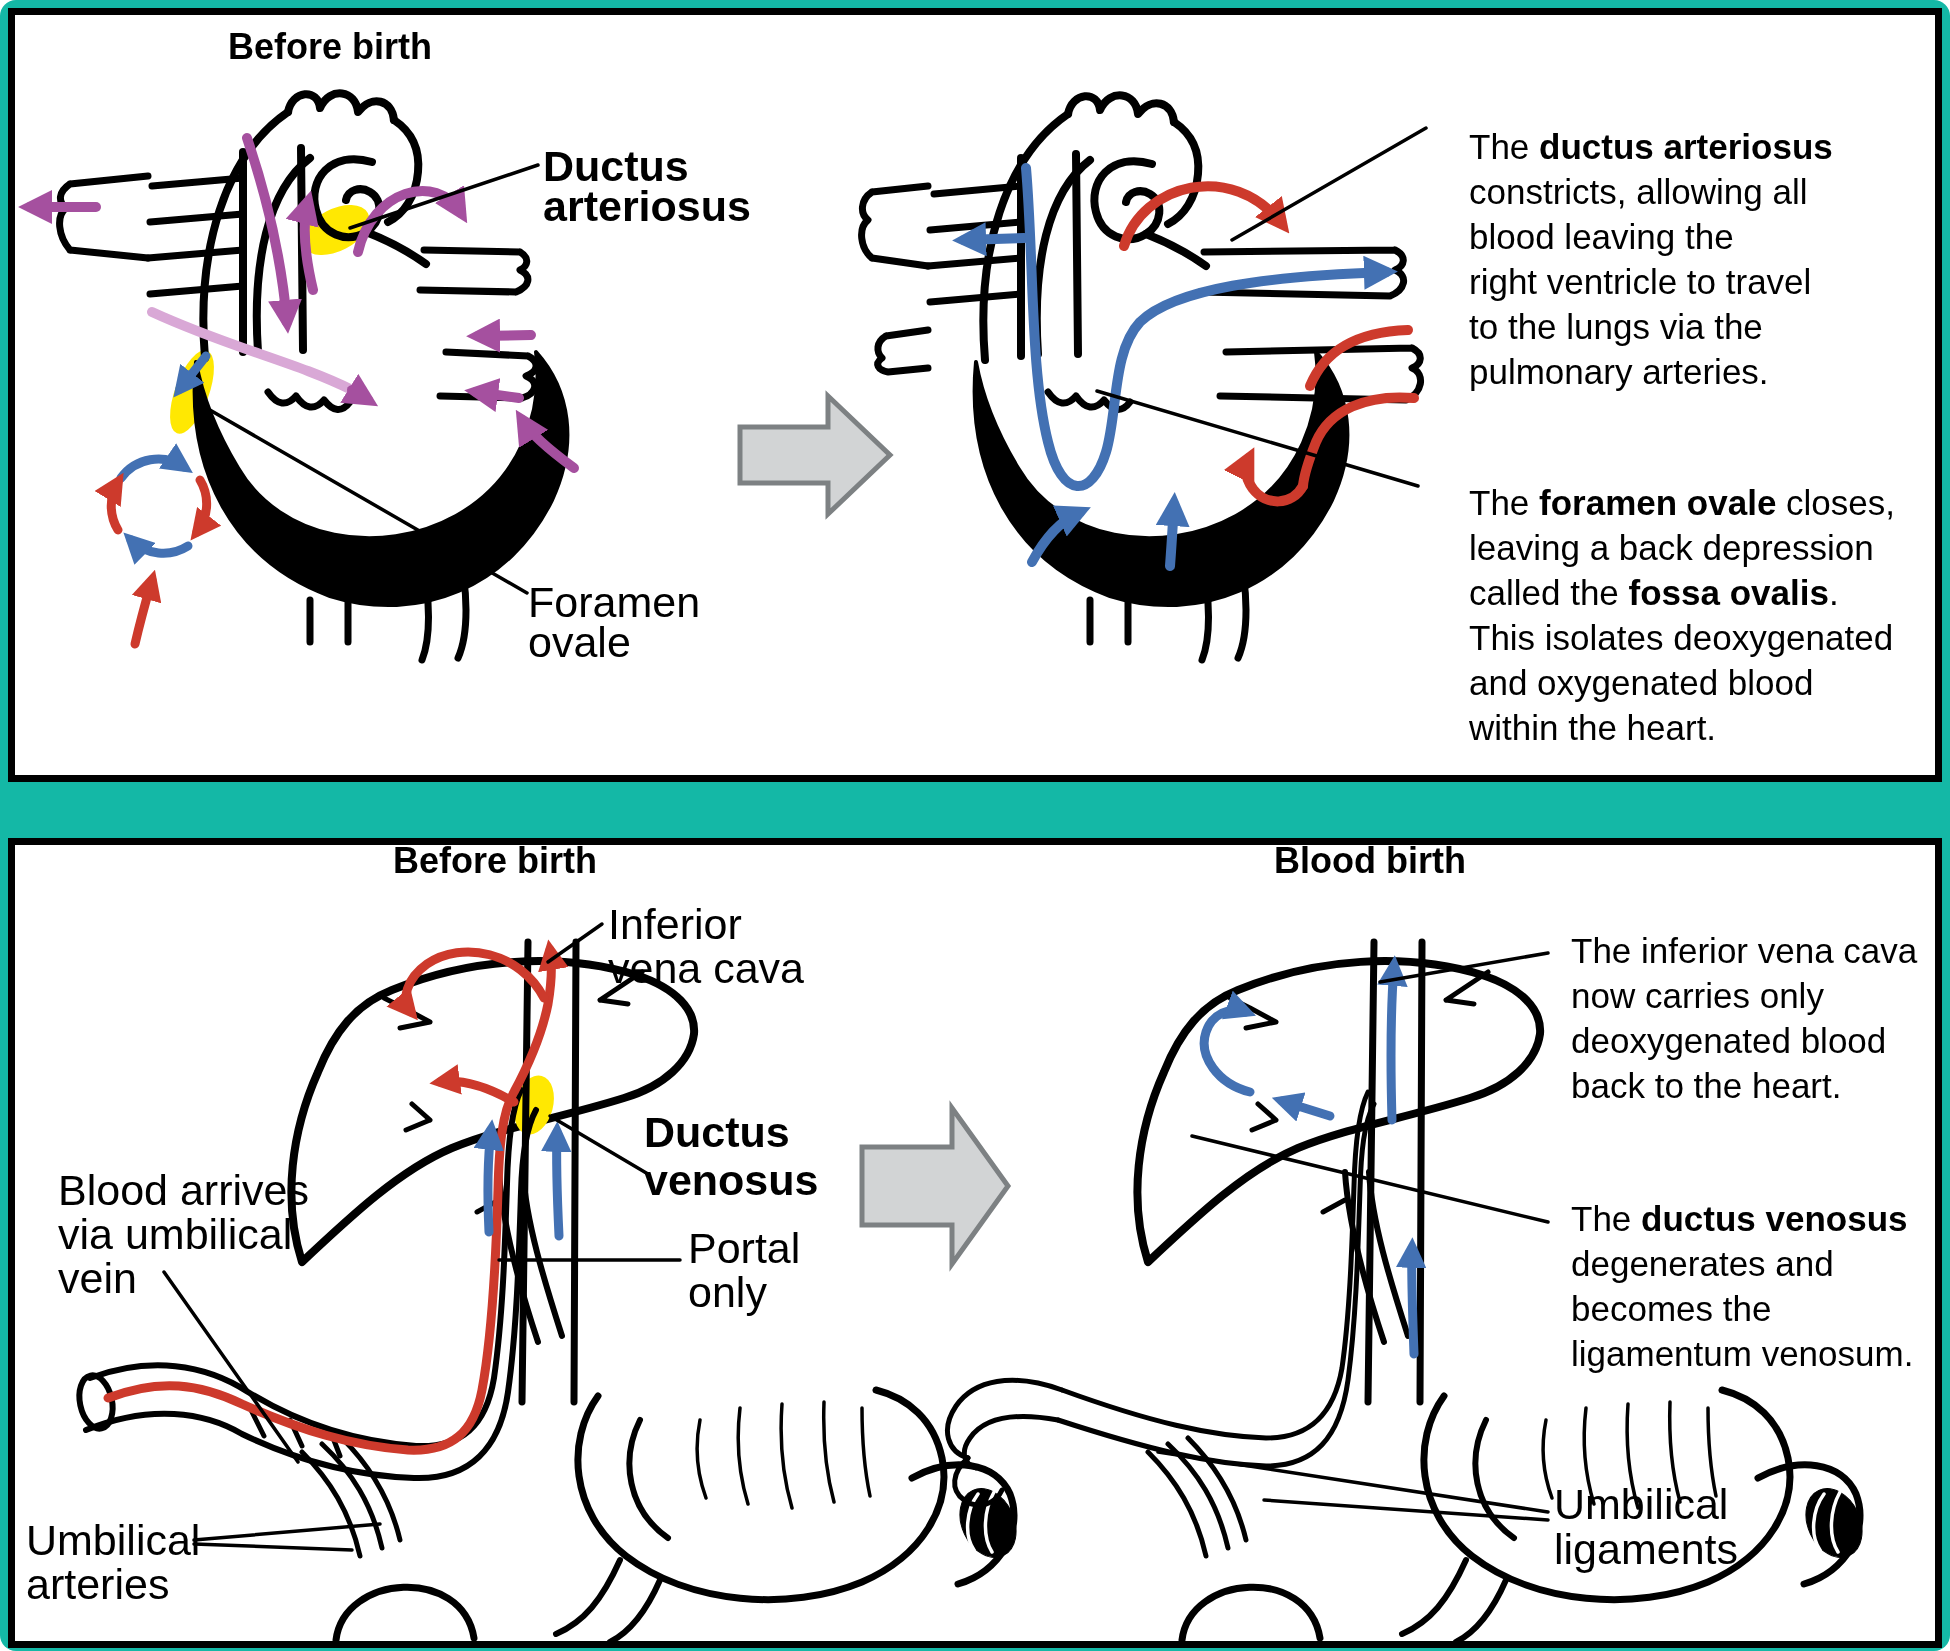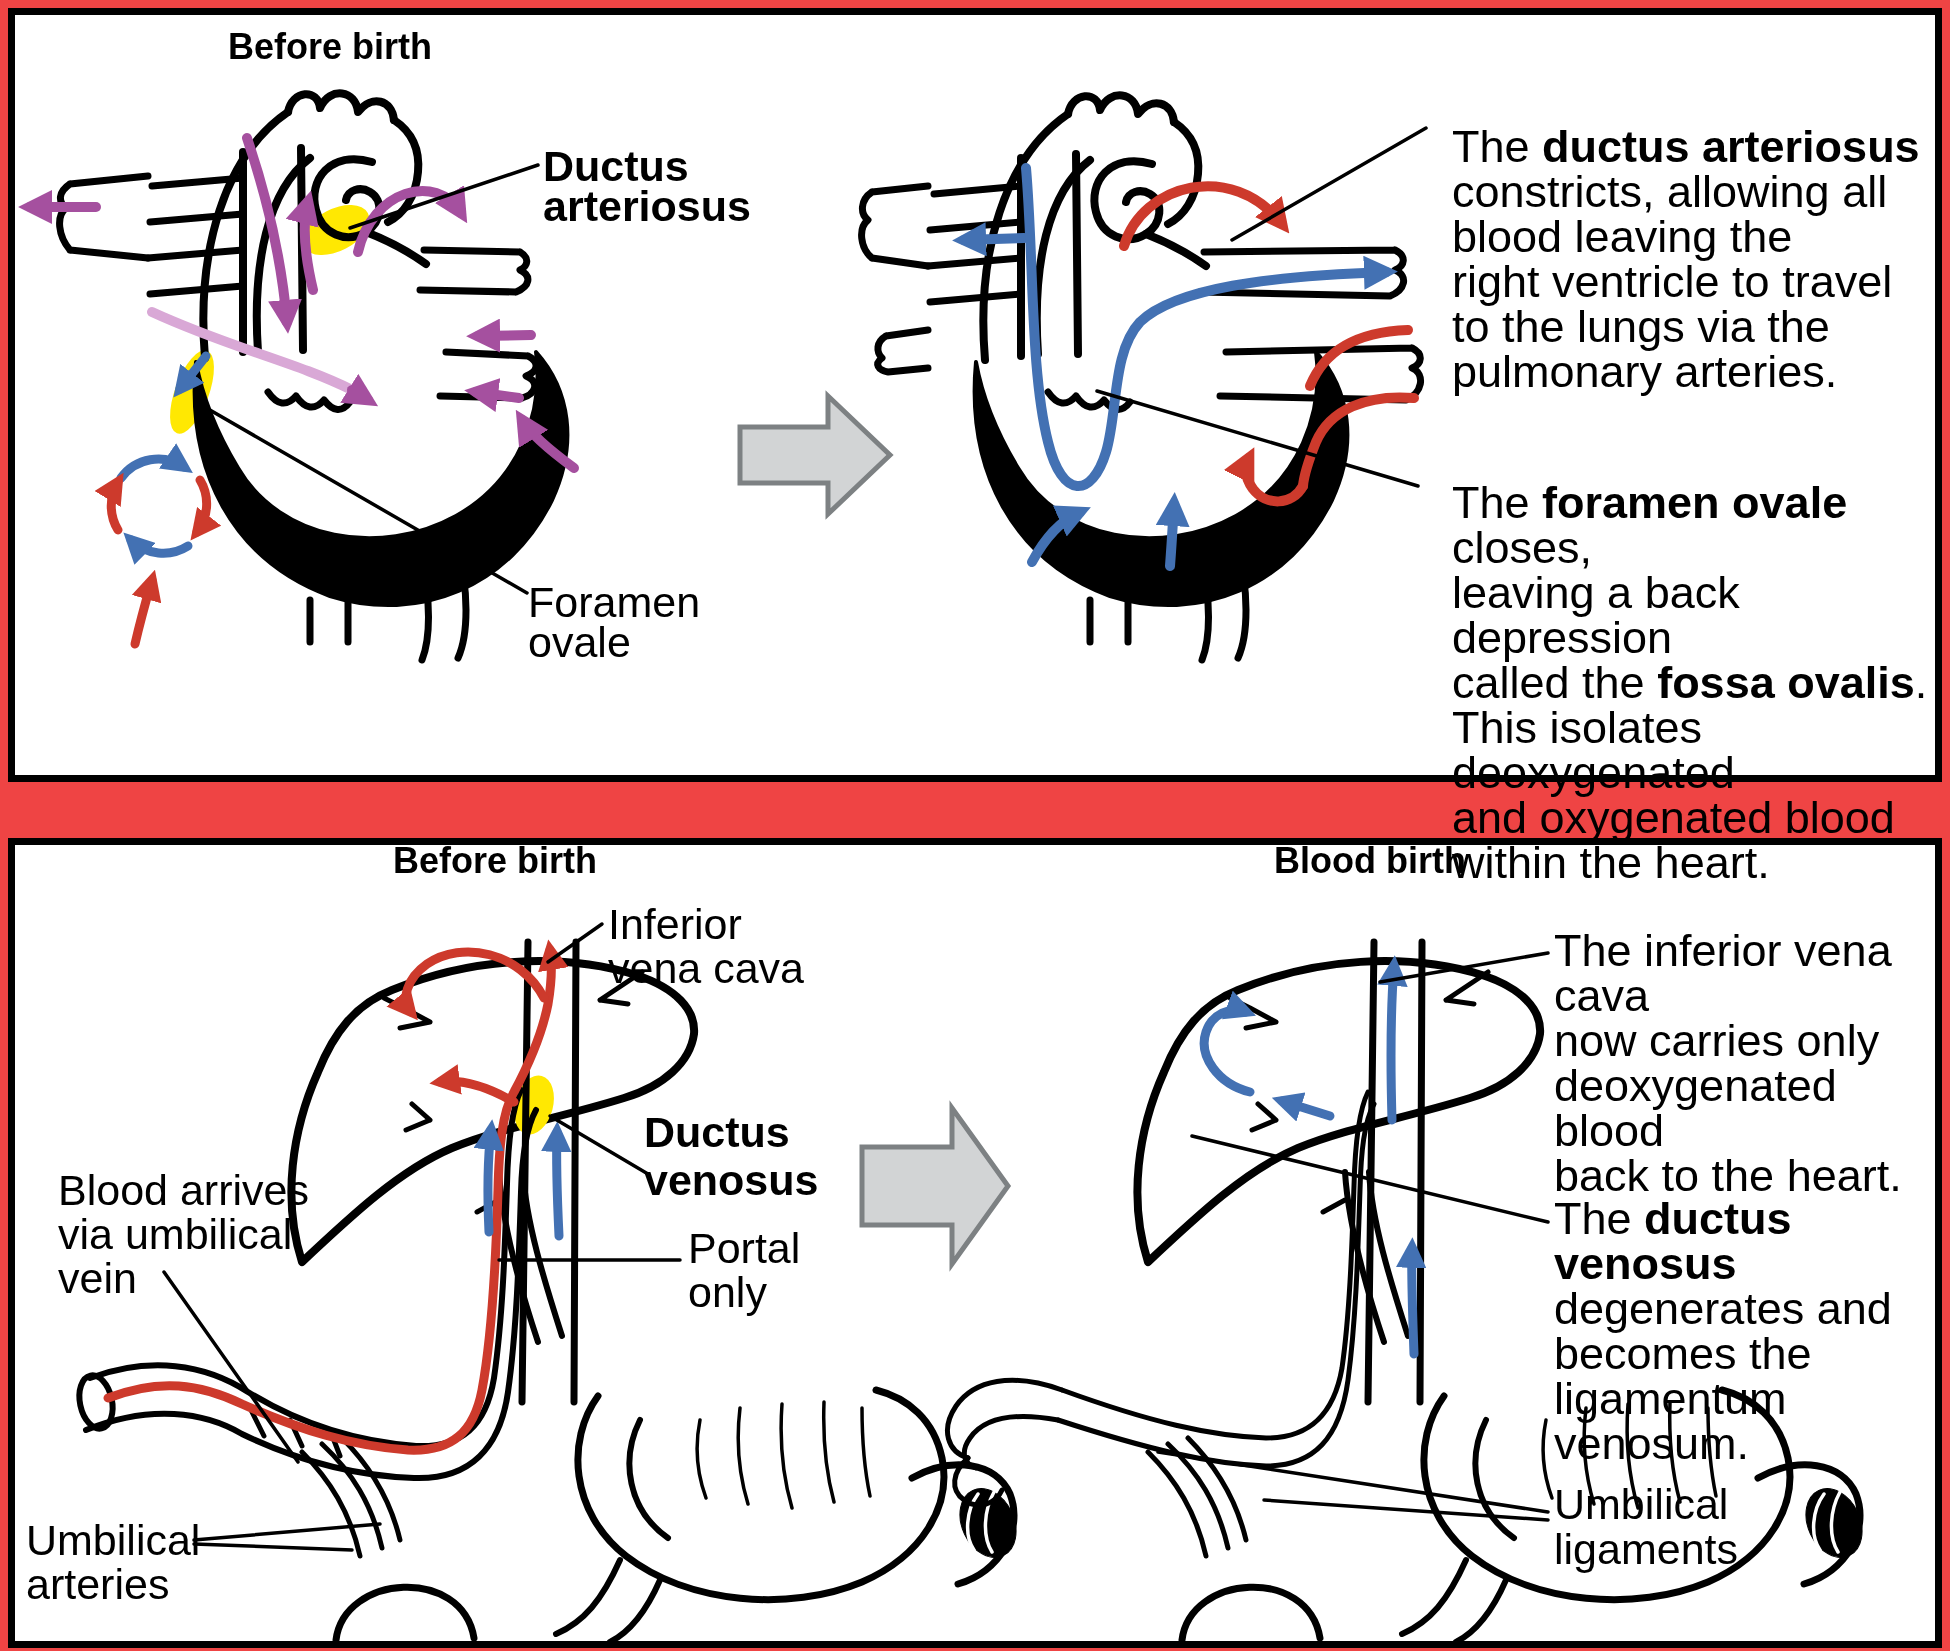--- a/index.html
+++ b/index.html
@@ -1,22 +1,22 @@
 <!DOCTYPE html>
 <html><head>
 <meta charset="utf-8">
 <style>
   html,body{margin:0;padding:0;background:#fff;}
-  #canvas{position:relative;width:1950px;height:1651px;background:#ef4444;overflow:hidden;
-          font-family:"Liberation Sans",sans-serif;color:#000;}
+  #canvas{position:relative;width:1950px;height:1651px;background:#14b8a6;overflow:hidden;
+          font-family:"Liberation Sans",sans-serif;color:#000;border-radius:16px;}
   #art{position:absolute;left:0;top:0;}
   .txt{position:absolute;white-space:pre-line;font-size:43px;line-height:44px;}
   .ttl{position:absolute;font-size:36px;font-weight:700;text-align:center;white-space:pre;}
   .bold{font-weight:700;}
-  .blk{font-size:45px;line-height:45px;}
+  .blk{font-size:35px;line-height:45px;margin-left:17px;}
   
   .k{stroke:#000;fill:none;stroke-linecap:round;stroke-linejoin:round;}
   .kf{stroke:#000;fill:#000;stroke-linejoin:round;}
   .wh{stroke:#fff;fill:none;stroke-linecap:round;}
   .p{stroke:#A5509F;fill:none;stroke-linecap:round;}
   .lp{stroke:#D9A8D6;fill:none;stroke-linecap:round;}
   .r{stroke:#CD3A2C;fill:none;stroke-linecap:round;}
   .b{stroke:#4371B3;fill:none;stroke-linecap:round;}
   .w3{stroke-width:3.5}.w5{stroke-width:5}.w6{stroke-width:6}.w7{stroke-width:7}.w8{stroke-width:8}
   .w9{stroke-width:9}.w10{stroke-width:10}

